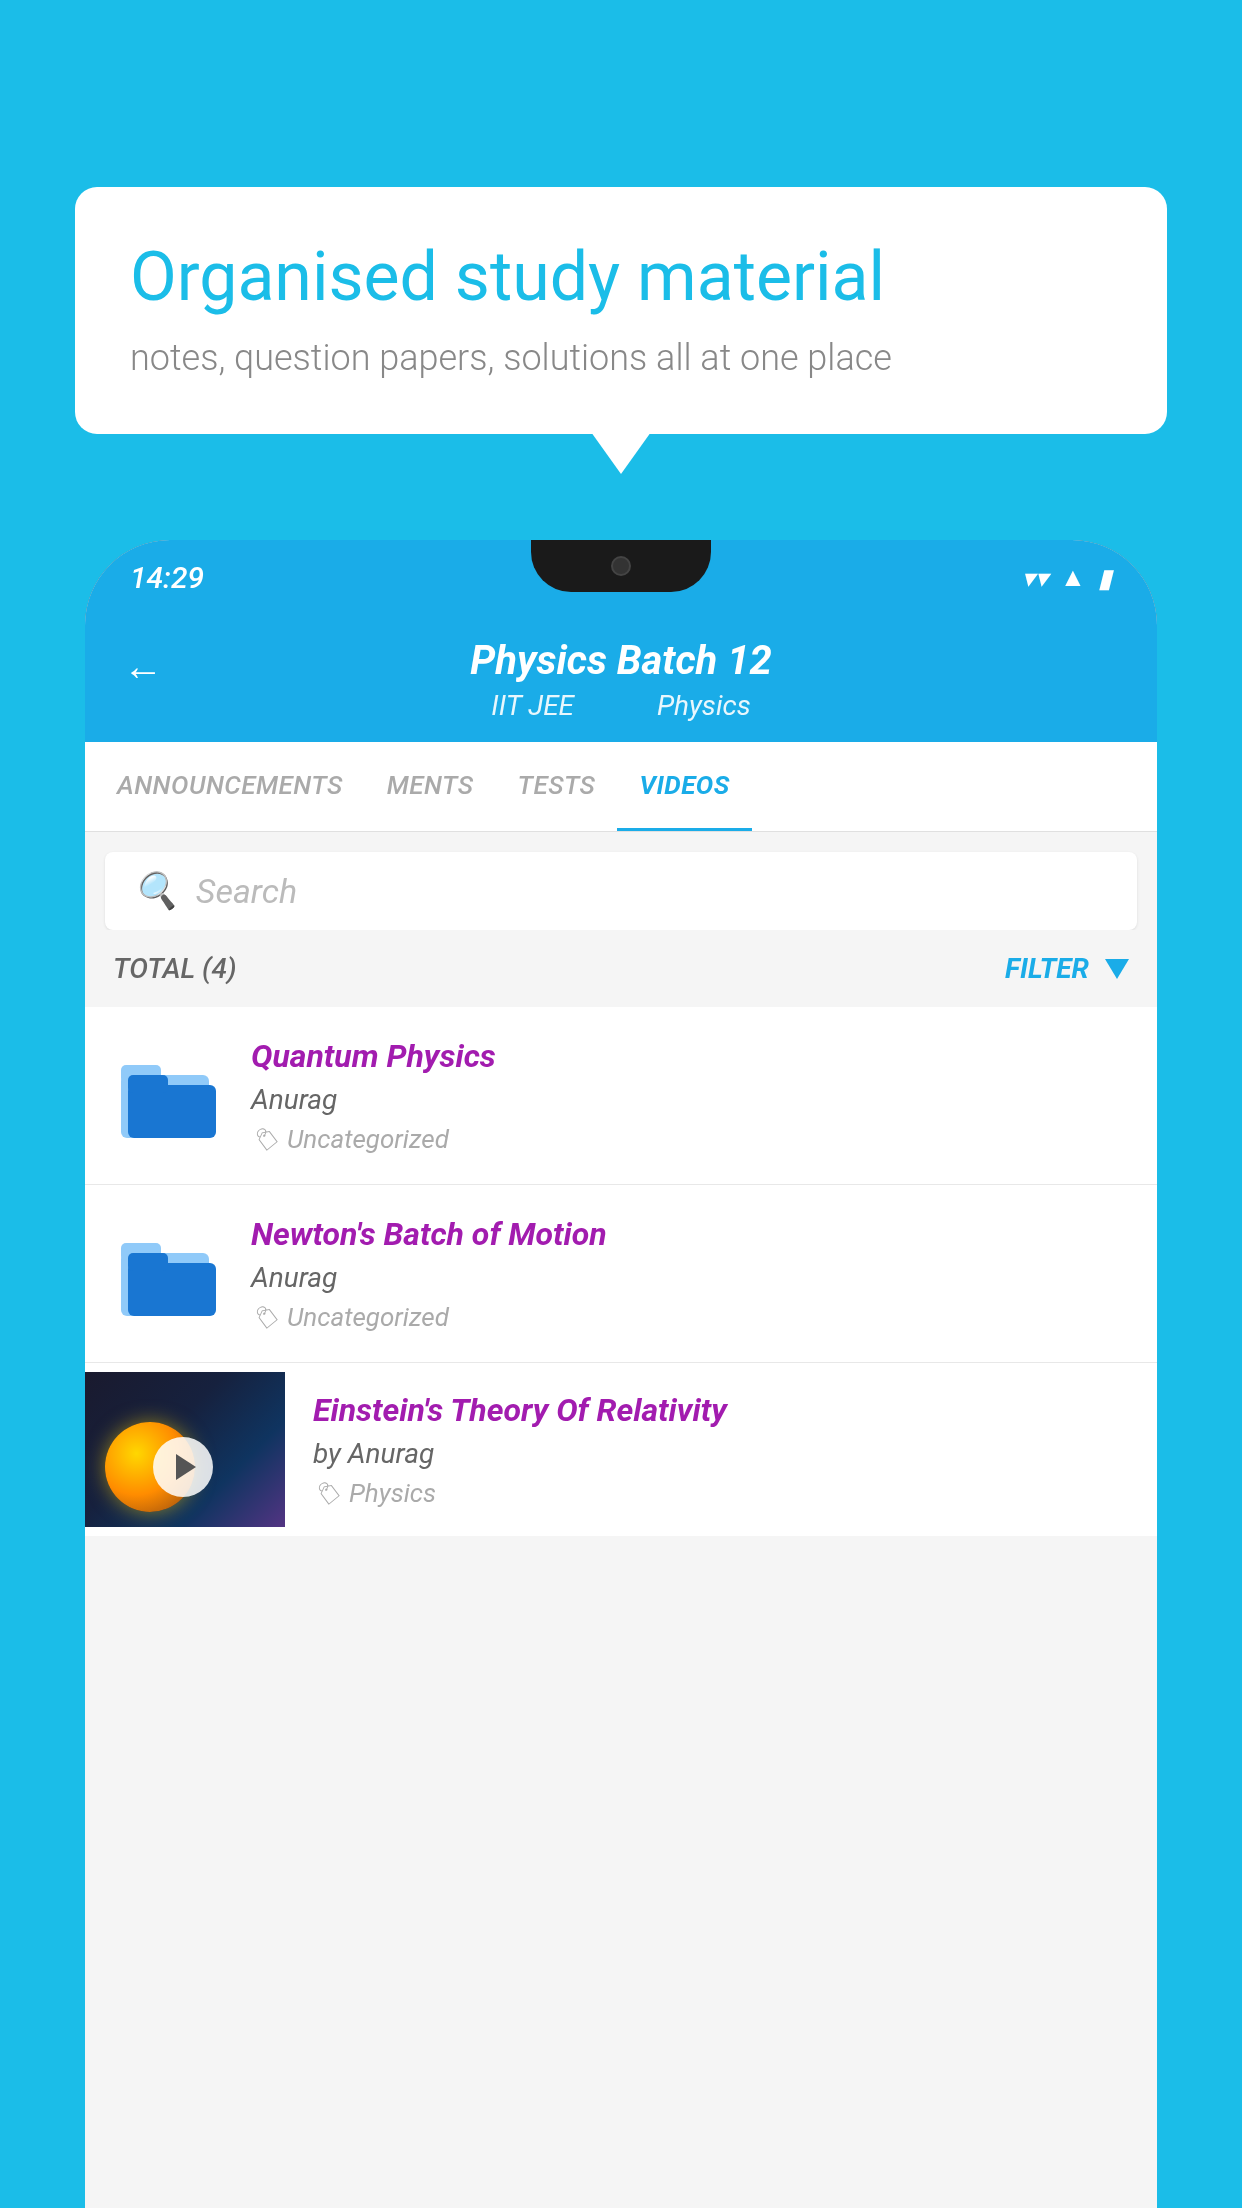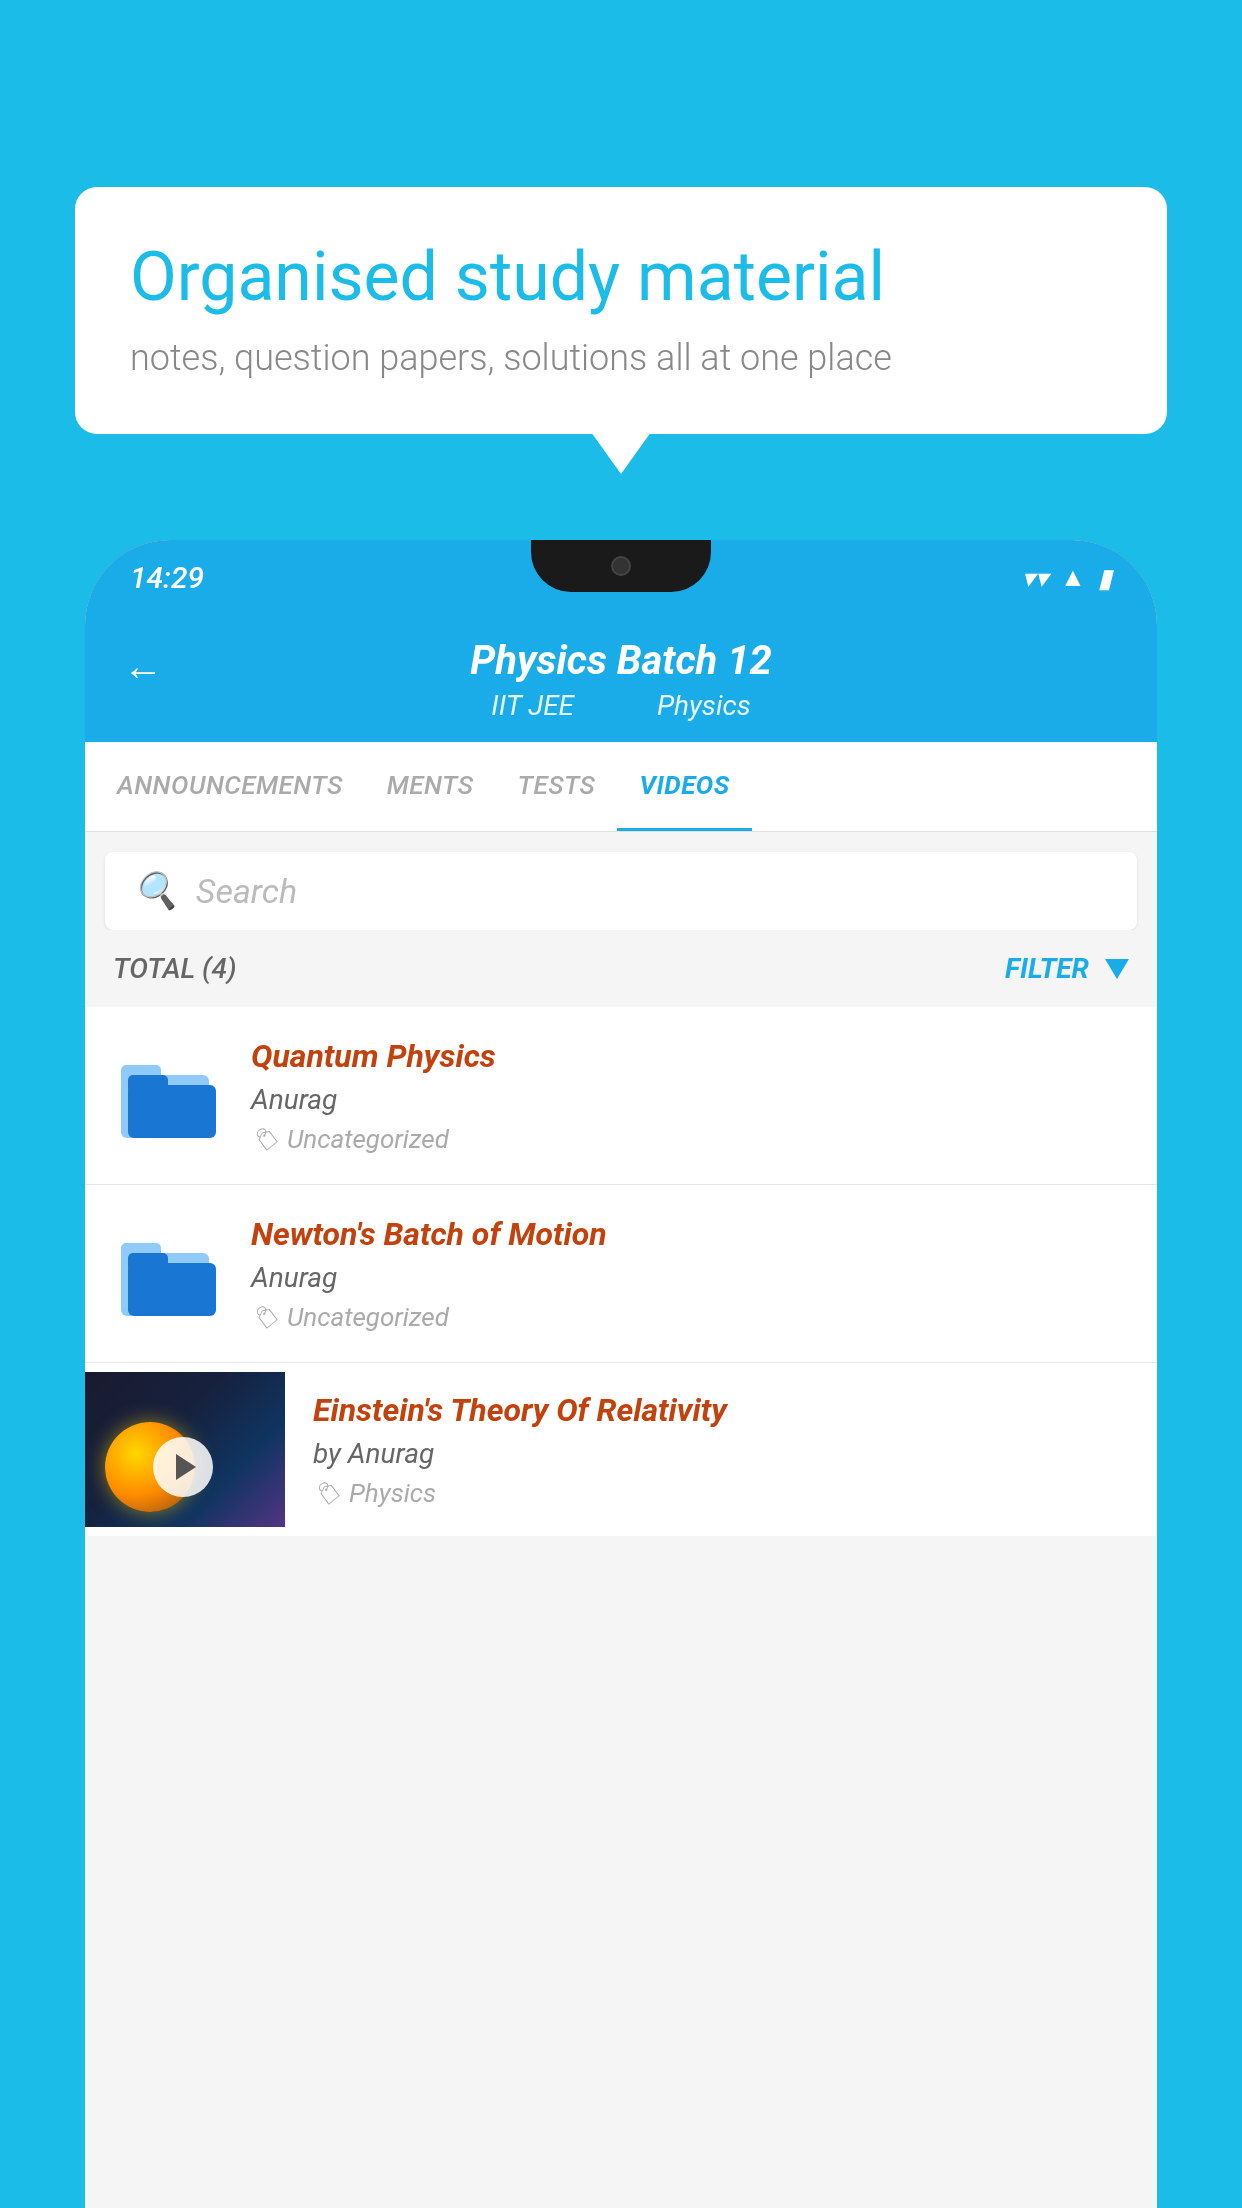--- a/index.html
+++ b/index.html
@@ -244,21 +244,21 @@
     .folder-icon svg {
       width: 95px;
       height: 85px;
     }
     .video-info {
       flex: 1;
     }
     .video-title {
       font-size: 32px;
       font-weight: 700;
-      color: #c2410c;
+      color: #a21caf;
       margin-bottom: 8px;
     }
     .video-author {
       font-size: 28px;
       color: #666;
       margin-bottom: 8px;
     }
     .video-tag {
       display: flex;
       align-items: center;

